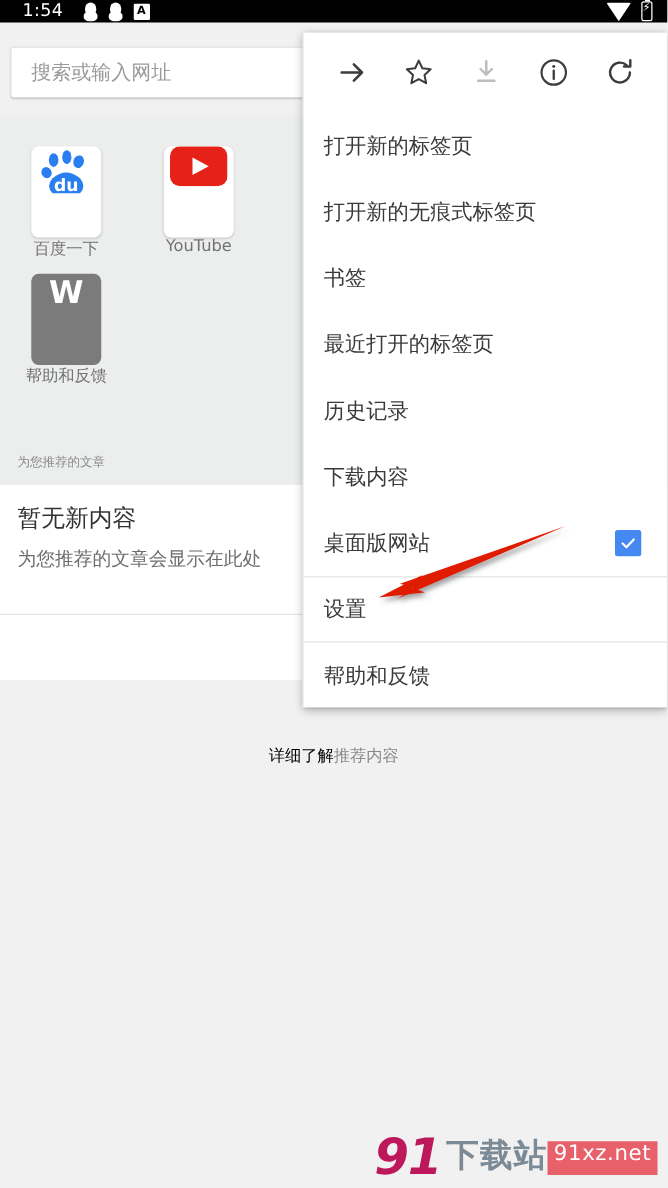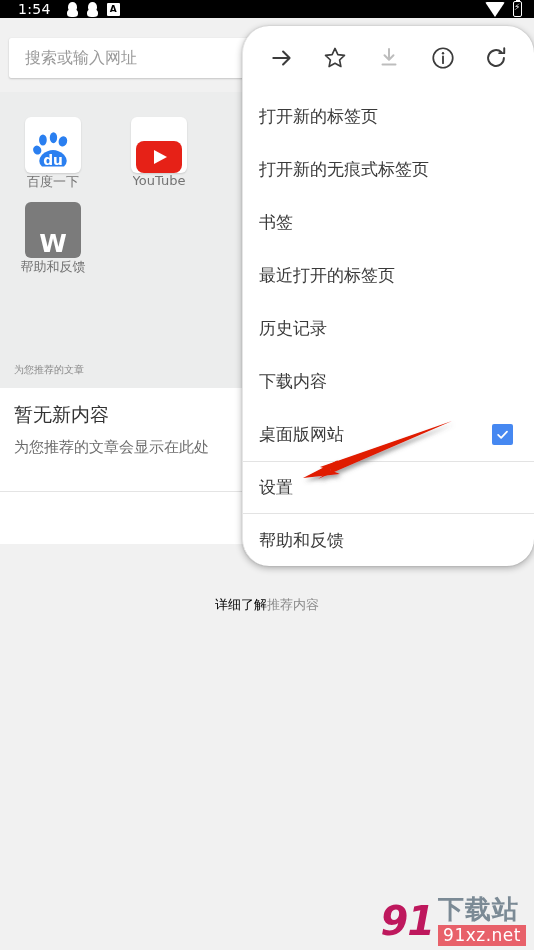--- a/index.html
+++ b/index.html
@@ -64,21 +64,21 @@
   .tiles-area {
     position:absolute; top:66px; left:0; width:534px; height:260px;
     background:#eceded;
   }
   .tiles-grid {
     position:absolute; top:14px; left:0; width:534px;
     display:flex; flex-wrap:wrap;
   }
   .tile { width:106px; display:flex; flex-direction:column; align-items:center; padding-top:11px; }
   .tile-icon {
-    width:56px; height:56px; border-radius:6px; display:flex; align-items:flex-end; justify-content:center;
+    width:56px; height:73px; border-radius:6px; display:flex; align-items:flex-start; justify-content:center;
     background:#fff; box-shadow:0 1px 2px rgba(0,0,0,.14);
     overflow:hidden;
   }
   .tile-icon.grey { background:#7b7b7b; box-shadow:none; }
   .tile-letter { color:#fff; font-size:25px; font-weight:600; }
   .tile-label {
     font-size:13px; color:#737373; max-width:100px;
     white-space:nowrap; overflow:hidden; text-overflow:ellipsis; text-align:center;
   }
 
@@ -103,21 +103,20 @@
   }
   .learn-more .lnk { color:#000000; }
 
   
   .menu {
     position:absolute; top:26px; left:242px; width:292px; height:540px;
     background:#fff;
     box-shadow:0 2px 7px rgba(0,0,0,.30), 0 0 2px rgba(0,0,0,.16);
     border-left:1px solid #e6e6e6;
     overflow:hidden;
-    border-radius:27px;
   }
   .menu-toprow {
     position:absolute; top:0; left:0; width:292px; height:64px;
     display:flex; align-items:center; justify-content:space-around;
     padding:0 12px;
   }
   .mi-btn {
     width:34px; height:34px; display:flex; align-items:center; justify-content:center;
   }
   .menu-list { position:absolute; top:64px; left:0; width:292px; }
@@ -143,21 +142,21 @@
   .arrow-layer { position:absolute; top:0; left:0; width:534px; height:950px; pointer-events:none; }
 
   
   .watermark {
     position:absolute; right:8px; bottom:4px; display:flex; align-items:center;
   }
   .wm-91 {
     font-size:40px; font-weight:800; color:#be185d; letter-spacing:-1px;
     line-height:1; font-style:italic;
   }
-  .wm-right { display:flex; flex-direction:column; margin-left:4px; }
+  .wm-right { display:flex; flex-direction:row; margin-left:4px; }
   .wm-cn { font-size:26px; font-weight:800; color:#7b8a95; line-height:1.05; letter-spacing:1px; }
   .wm-url {
     background:#e8616a; color:#fff; font-size:17px; font-weight:400;
     padding:0 5px; line-height:1.25; letter-spacing:.5px; margin-top:1px;
   }
 </style>
 </head>
 <body>
 
 <div id="screen">

